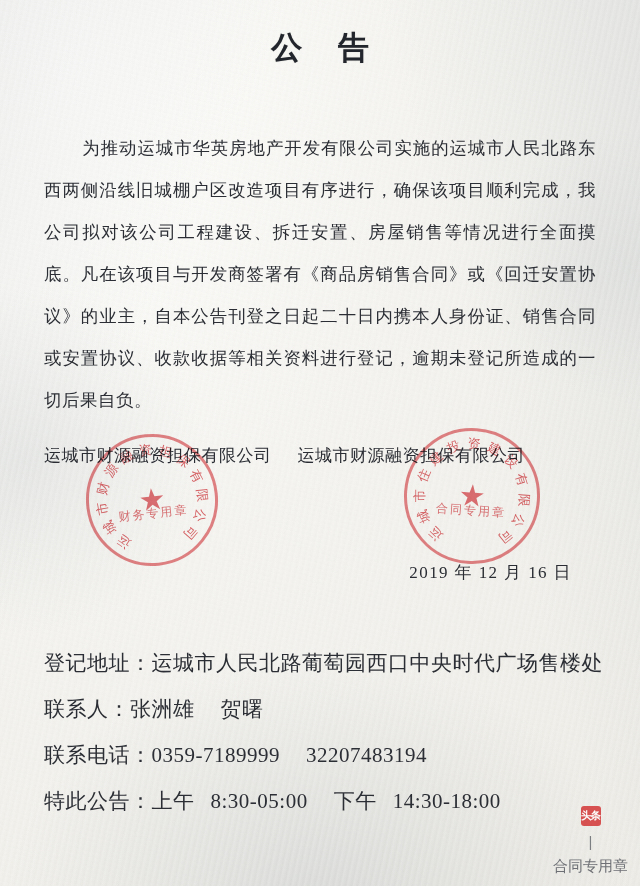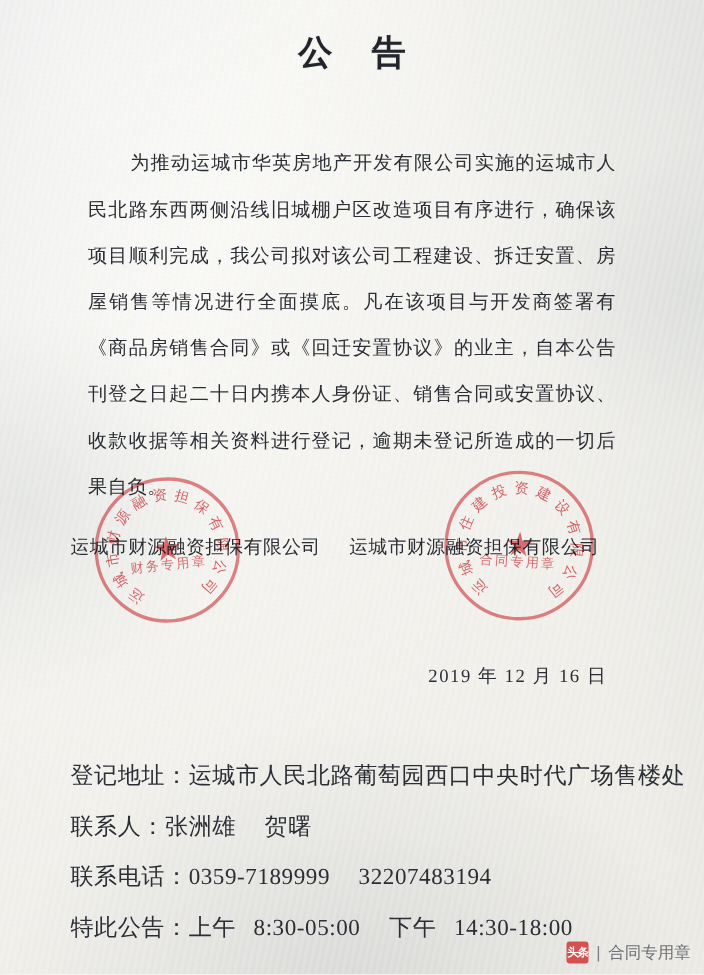--- a/index.html
+++ b/index.html
@@ -35,21 +35,21 @@
   .shade.c {
     background:
       repeating-linear-gradient(102deg, rgba(255,255,255,0.0) 0px, rgba(255,255,255,0.35) 2px, rgba(255,255,255,0.0) 6px),
       repeating-linear-gradient(14deg, rgba(205,208,208,0.10) 0px, rgba(255,255,255,0.0) 5px);
     opacity: .55;
   }
 
   .doc {
     position: relative;
     z-index: 3;
-    padding: 0 64px;
+    padding: 0 44px;
     color: #2a2d33;
     font-family: Liberation Serif, serif;
   }
 
   .title {
     text-align: center;
     font-size: 31px;
     font-weight: bold;
     letter-spacing: 14px;
     margin: 27px 0 0 0;
@@ -60,21 +60,21 @@
 
   .body-text {
     margin-top: 58px;
     font-size: 17.4px;
     line-height: 42px;
     letter-spacing: 0.6px;
     text-align: justify;
     text-justify: inter-character;
     color: #2b2e34;
   }
-  .body-text p { margin: 16px; }
+  .body-text p { margin: 0; }
   .indent { display: inline-block; width: 38px; }
 
   .closing {
     margin-top: 10px;
     font-size: 17.4px;
     line-height: 42px;
     padding-left: 40px;
     letter-spacing: 0.6px;
   }
 
@@ -155,20 +155,21 @@
   
   .watermark {
     position: absolute;
     right: 12px; bottom: 10px;
     z-index: 8;
     display: flex; align-items: center; gap: 7px;
     font-family: "Liberation Sans", sans-serif;
     font-size: 15px;
     color: #5d6066;
     opacity: .88;
+    flex-direction: column;
   }
   .wm-logo {
     width: 20px; height: 20px;
     border-radius: 3px;
     background: #d33c3c;
     color: #fff;
     font-size: 10.5px;
     font-weight: bold;
     display: flex; align-items: center; justify-content: center;
     letter-spacing: -1px;

